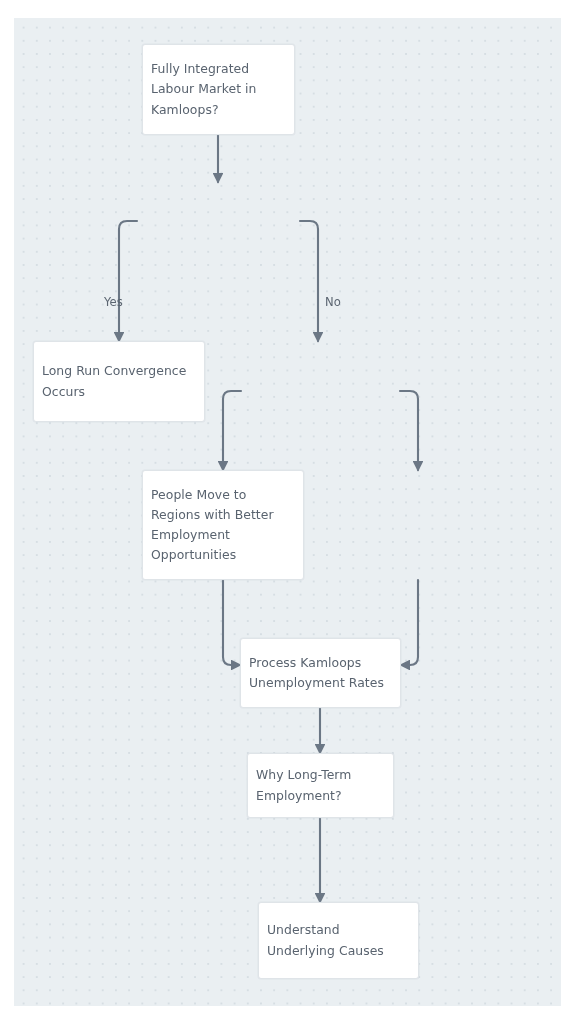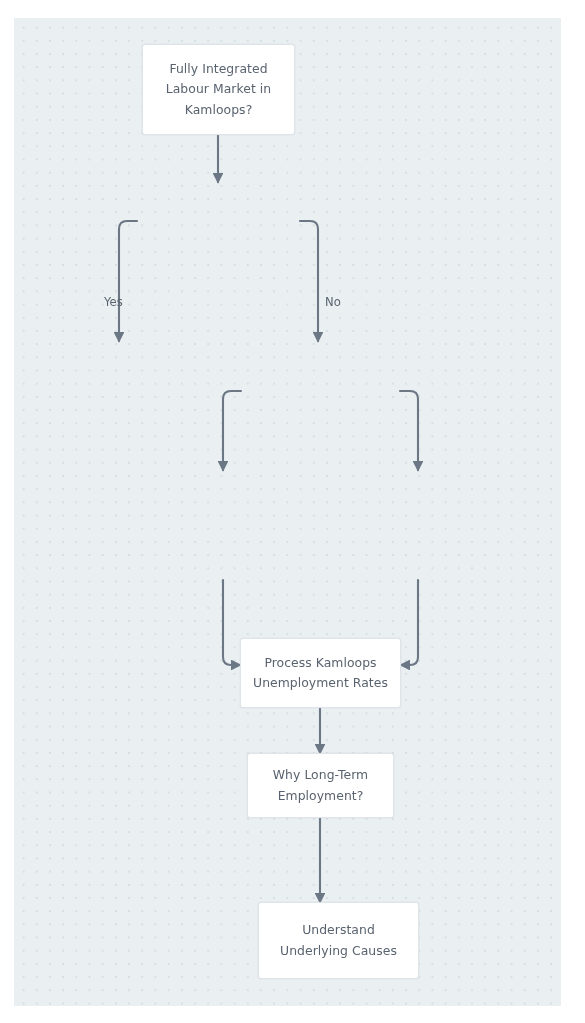--- a/index.html
+++ b/index.html
@@ -42,21 +42,21 @@
   }
   .node {
     position: absolute;
     box-sizing: border-box;
     background: #ffffff;
     border: 1px solid #dfe4e8;
     border-radius: 3px;
     display: flex;
     align-items: center;
     justify-content: center;
-    text-align: center;
+    text-align: left;
     color: #59636f;
     font-size: 12.4px;
     line-height: 1.62;
     letter-spacing: .05px;
     box-shadow: 0 0 0 0.5px rgba(190,200,210,.25);
   }
   .node span { display: block; padding: 0 8px; }
   .edge-label {
     position: absolute;
     color: #5b6571;
@@ -101,22 +101,28 @@
 
     <div class="node" style="left:128px; top:26px; width:153px; height:91px;">
       <span>Fully Integrated Labour Market in Kamloops?</span>
     </div>
 
 
     <div class="edge-label" style="left:90px; top:279px;">Yes</div>
 
     <div class="edge-label" style="left:311px; top:279px;">No</div>
 
+    <div class="node" style="left:19px; top:323px; width:172px; height:81px;">
+      <span>Long Run Convergence Occurs</span>
+    </div>
 
 
+    <div class="node" style="left:128px; top:452px; width:162px; height:110px;">
+      <span>People Move to Regions with Better Employment Opportunities</span>
+    </div>
 
 
     <div class="node" style="left:226px; top:620px; width:161px; height:70px;">
       <span>Process Kamloops Unemployment Rates</span>
     </div>
 
     <div class="node" style="left:233px; top:735px; width:147px; height:65px;">
       <span>Why Long-Term Employment?</span>
     </div>
 

